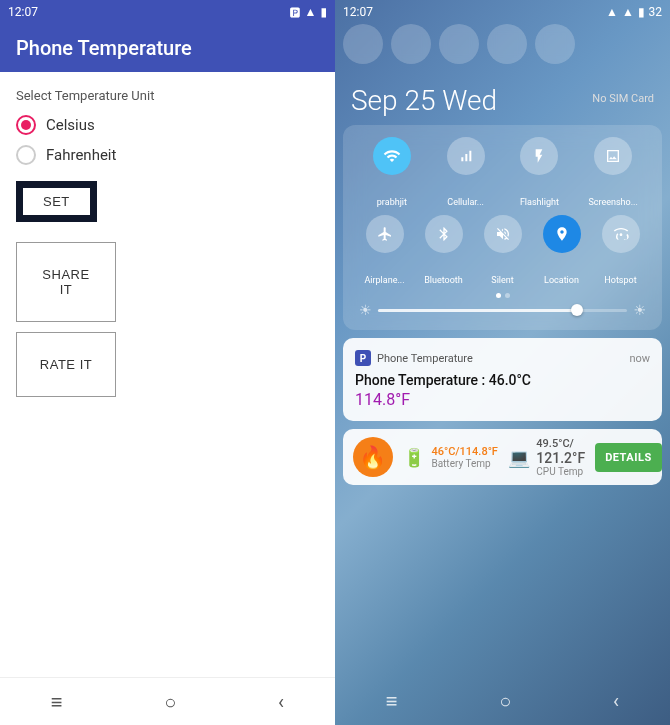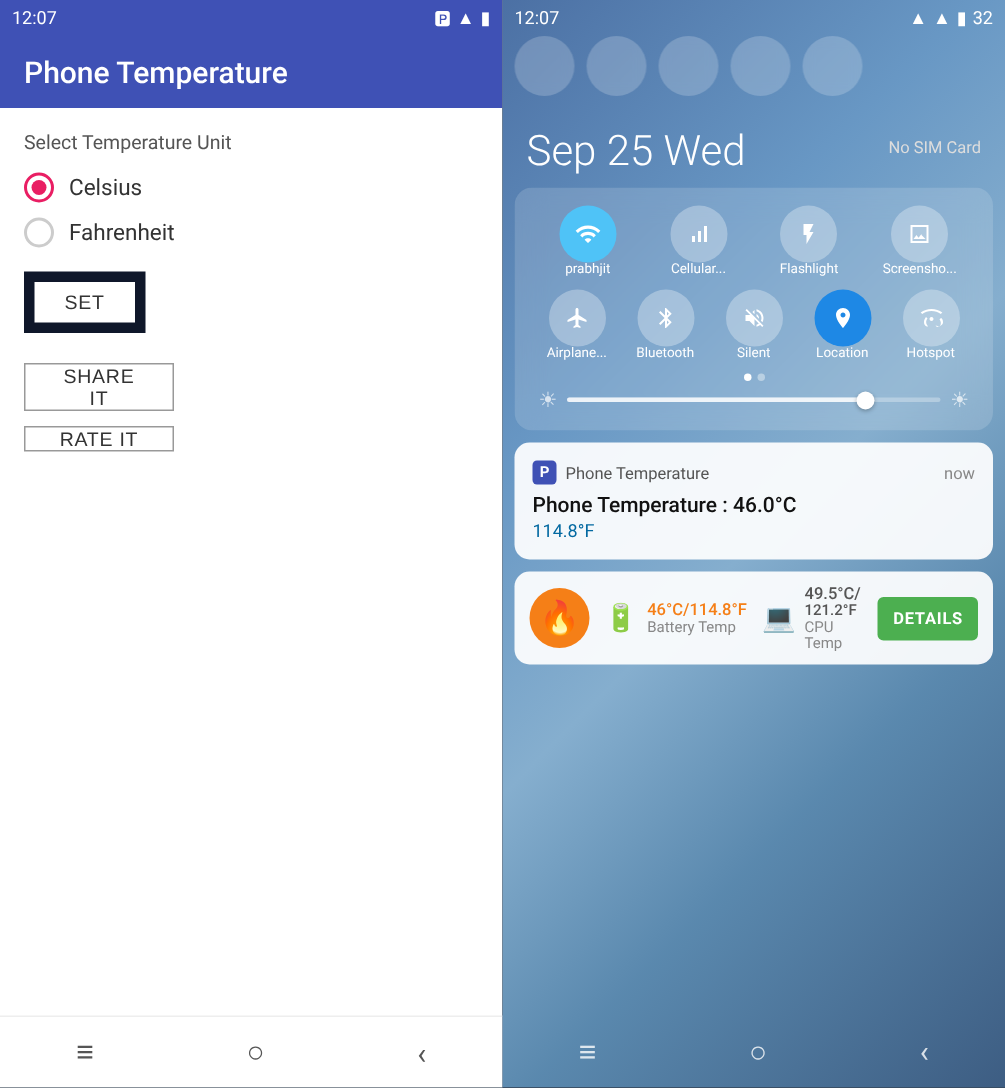--- a/index.html
+++ b/index.html
@@ -121,21 +121,21 @@
       font-weight: 400;
     }
 
     .temperature-display .value {
       font-weight: 400;
     }
 
     .action-btn {
       border: 1px solid #999;
       background: #fff;
-      padding: 0 20px;
+      padding: 24px 20px;
       font-size: 13px;
       color: #333;
       letter-spacing: 0.5px;
       cursor: pointer;
       display: block;
       margin-bottom: 10px;
       width: 100px;
       text-align: center;
     }
 
@@ -226,21 +226,21 @@
     .qs-row {
       display: flex;
       justify-content: space-around;
       margin-bottom: 8px;
     }
 
     .qs-item {
       display: flex;
       flex-direction: column;
       align-items: center;
-      gap: 0;
+      gap: 22px;
       width: 52px;
     }
 
     .qs-icon {
       width: 38px;
       height: 38px;
       border-radius: 50%;
       background: rgba(255,255,255,0.3);
       display: flex;
       align-items: center;
@@ -366,22 +366,22 @@
     }
 
     .notif-title {
       font-size: 14px;
       font-weight: 500;
       color: #111;
       margin-bottom: 2px;
     }
 
     .notif-body {
-      font-size: 12px;
-      color: #0369a1;
+      font-size: 16px;
+      color: #a21caf;
     }
 
     .temp-widget {
       background: rgba(255,255,255,0.92);
       margin: 0 8px 8px;
       border-radius: 10px;
       padding: 8px 10px;
       display: flex;
       align-items: center;
       gap: 10px;
@@ -669,21 +669,21 @@
         <div class="widget-temp-values">
           <span class="widget-temp-main">46°C/114.8°F</span>
           <span class="widget-temp-sub">Battery Temp</span>
         </div>
       </div>
 
       <div class="widget-cpu">
         <span class="cpu-icon-widget">💻</span>
         <div class="widget-temp-values">
           <span class="widget-temp-main" style="color:#555">49.5°C/</span>
-          <span class="widget-temp-main" style="color:#555;font-size:10px">121.2°F</span>
+          <span class="widget-temp-main" style="color:#555;font-size:14px">121.2°F</span>
           <span class="widget-temp-sub">CPU Temp</span>
         </div>
       </div>
 
       <div class="widget-details-btn">DETAILS</div>
     </div>
 
     <div class="spacer-area"></div>
 
     <div class="right-nav-bar">

